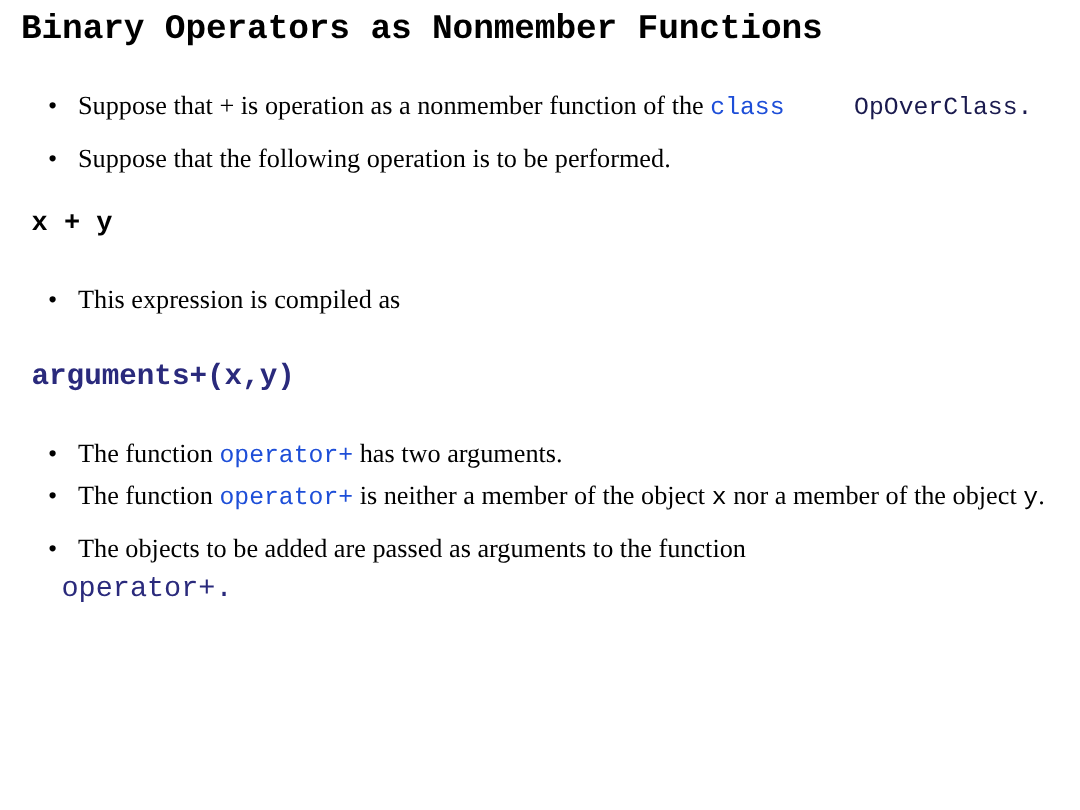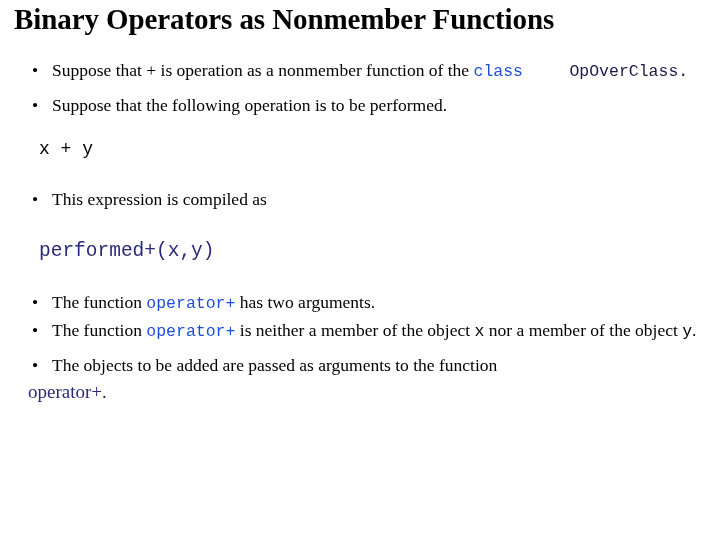--- a/index.html
+++ b/index.html
@@ -23,23 +23,23 @@
     height: 540px;
     box-sizing: border-box;
   }
 
   
   .slide-title {
     position: absolute;
     left: 14px;
     top: 5px;
     width: 692px;
-    font-family: Liberation Serif, serif;
+    font-family: Liberation Mono, monospace;
     font-weight: bold;
-    font-size: 29px;
+    font-size: 23px;
     line-height: 28px;
     letter-spacing: -0.1px;
     color: #000000;
     white-space: nowrap;
   }
 
   
   .body-block {
     position: absolute;
     left: 0;
@@ -93,40 +93,41 @@
     margin-left: 42px;
   }
   .code-black {
     font-family: "Liberation Mono", "DejaVu Sans Mono", monospace;
     font-size: 16.5px;
     color: #000000;
   }
 
   
   .code-line {
-    padding-left: 39px;
+    padding-left: 21px;
     font-family: "Liberation Mono", "DejaVu Sans Mono", monospace;
     line-height: 26px;
     white-space: pre;
+    font-weight: bold;
   }
   .code-line.big {
     font-size: 19.5px;
     line-height: 30px;
     color: #2a2a7c;
   }
   .code-line.plain {
     font-size: 18px;
     line-height: 28px;
     color: #000000;
   }
 
   
   .cont-code {
-    padding-left: 28px;
-    font-family: Liberation Serif, serif;
+    padding-left: 41px;
+    font-family: Liberation Mono, monospace;
     font-size: 19px;
     line-height: 28px;
     color: #2a2a7c;
     white-space: pre;
   }
 </style>
 </head>
 <body>
 
 <div class="slide">
@@ -153,21 +154,21 @@
 
     <div class="gap-lg"></div>
 
     <div class="bullet nojust">
       <span class="marker">•</span>
       <span class="btext">This expression is compiled as</span>
     </div>
 
     <div class="gap-lg"></div>
 
-    <div class="code-line big">performed+(x,y)</div>
+    <div class="code-line big">arguments+(x,y)</div>
 
     <div class="gap-lg"></div>
 
     <div class="bullet nojust">
       <span class="marker">•</span>
       <span class="btext"><span>The function </span><span class="code">operator+</span><span> has two arguments.</span></span>
     </div>
 
     <div class="gap-xs"></div>
 

